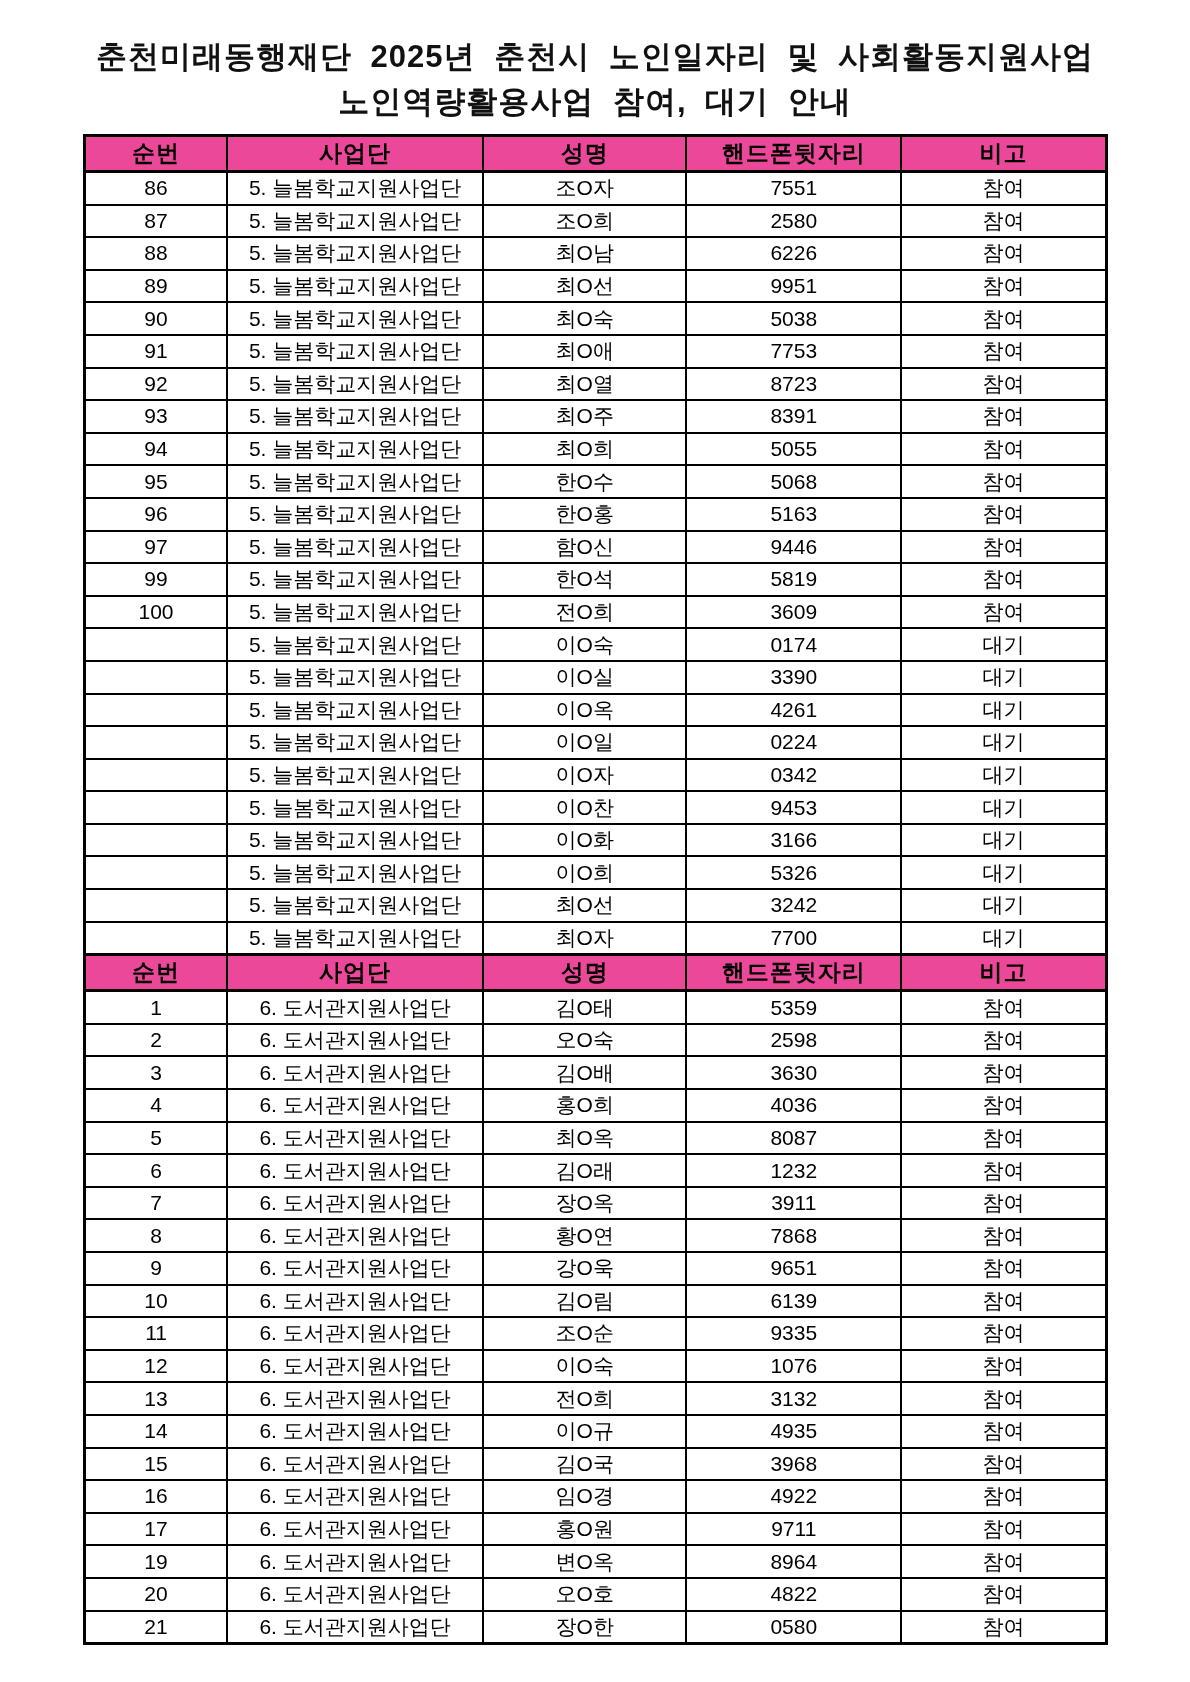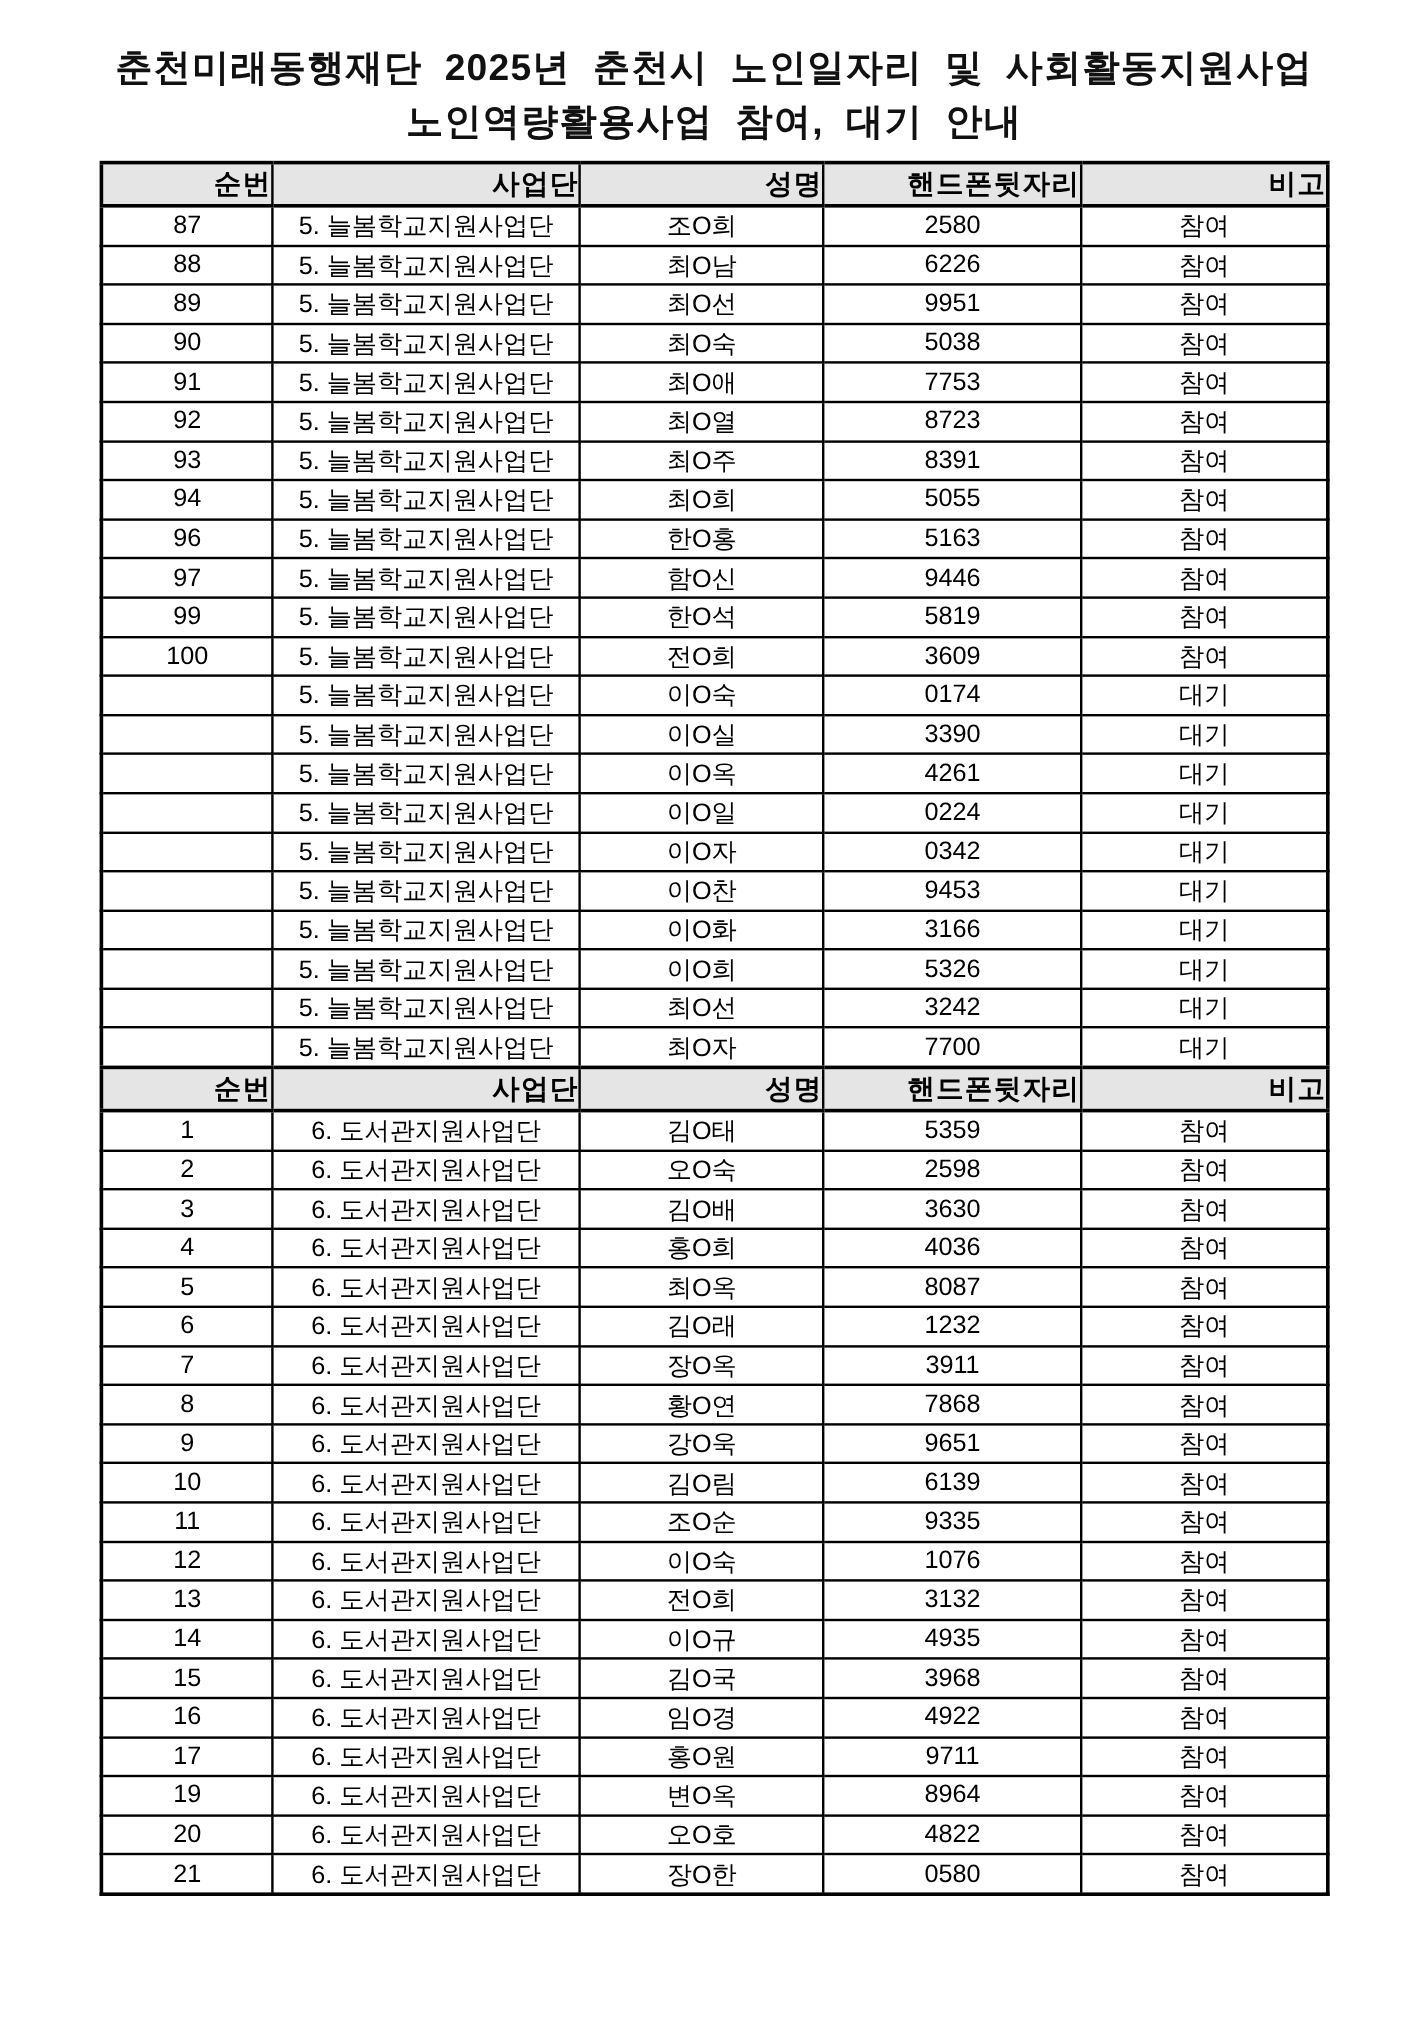--- a/index.html
+++ b/index.html
@@ -29,24 +29,24 @@
   table.roster {
     position: absolute;
     left: 83px;
     top: 134px;
     width: 1025px;
     border-collapse: collapse;
     table-layout: fixed;
     border: 3px solid #000000;
   }
   table.roster th {
-    background: #e5e5e5;
+    background: #ec4899;
     font-size: 23px;
     font-weight: bold;
-    text-align: right;
+    text-align: center;
     vertical-align: middle;
     height: 33px;
     padding: 0;
     border: 2px solid #000000;
     border-top-width: 3px;
     border-bottom-width: 3px;
     letter-spacing: 1px;
   }
   table.roster td {
     font-size: 21px;
@@ -78,20 +78,27 @@
     </colgroup>
     <tbody>
         <tr>
           <th>순번</th>
           <th>사업단</th>
           <th>성명</th>
           <th>핸드폰뒷자리</th>
           <th>비고</th>
         </tr>
         <tr>
+          <td>86</td>
+          <td>5. 늘봄학교지원사업단</td>
+          <td>조O자</td>
+          <td>7551</td>
+          <td>참여</td>
+        </tr>
+        <tr>
           <td>87</td>
           <td>5. 늘봄학교지원사업단</td>
           <td>조O희</td>
           <td>2580</td>
           <td>참여</td>
         </tr>
         <tr>
           <td>88</td>
           <td>5. 늘봄학교지원사업단</td>
           <td>최O남</td>
@@ -131,20 +138,27 @@
           <td>5. 늘봄학교지원사업단</td>
           <td>최O주</td>
           <td>8391</td>
           <td>참여</td>
         </tr>
         <tr>
           <td>94</td>
           <td>5. 늘봄학교지원사업단</td>
           <td>최O희</td>
           <td>5055</td>
+          <td>참여</td>
+        </tr>
+        <tr>
+          <td>95</td>
+          <td>5. 늘봄학교지원사업단</td>
+          <td>한O수</td>
+          <td>5068</td>
           <td>참여</td>
         </tr>
         <tr>
           <td>96</td>
           <td>5. 늘봄학교지원사업단</td>
           <td>한O홍</td>
           <td>5163</td>
           <td>참여</td>
         </tr>
         <tr>

